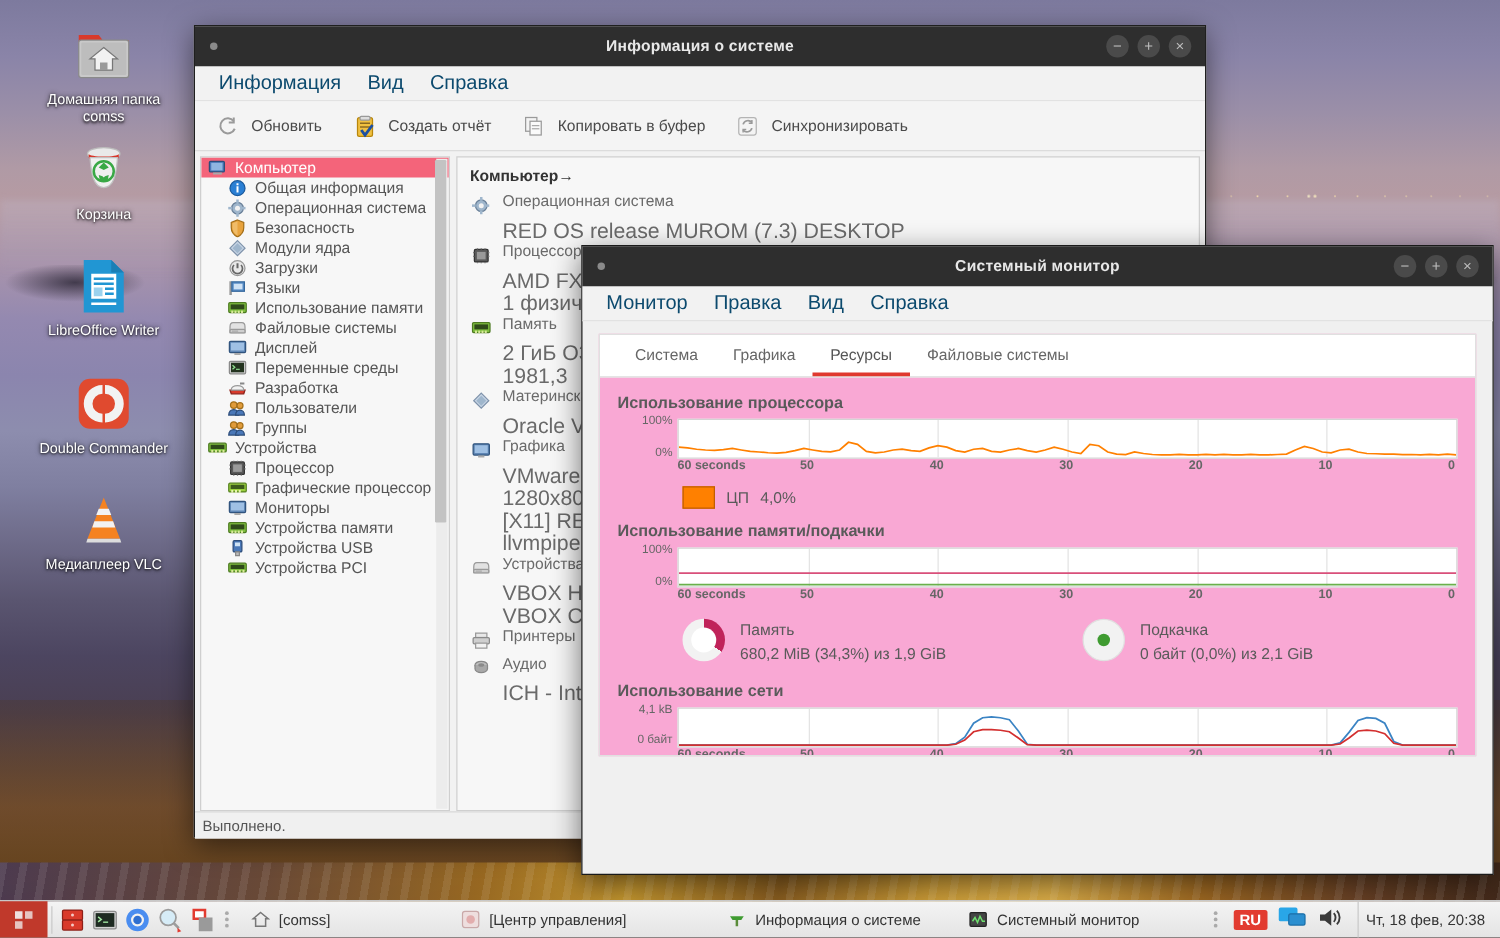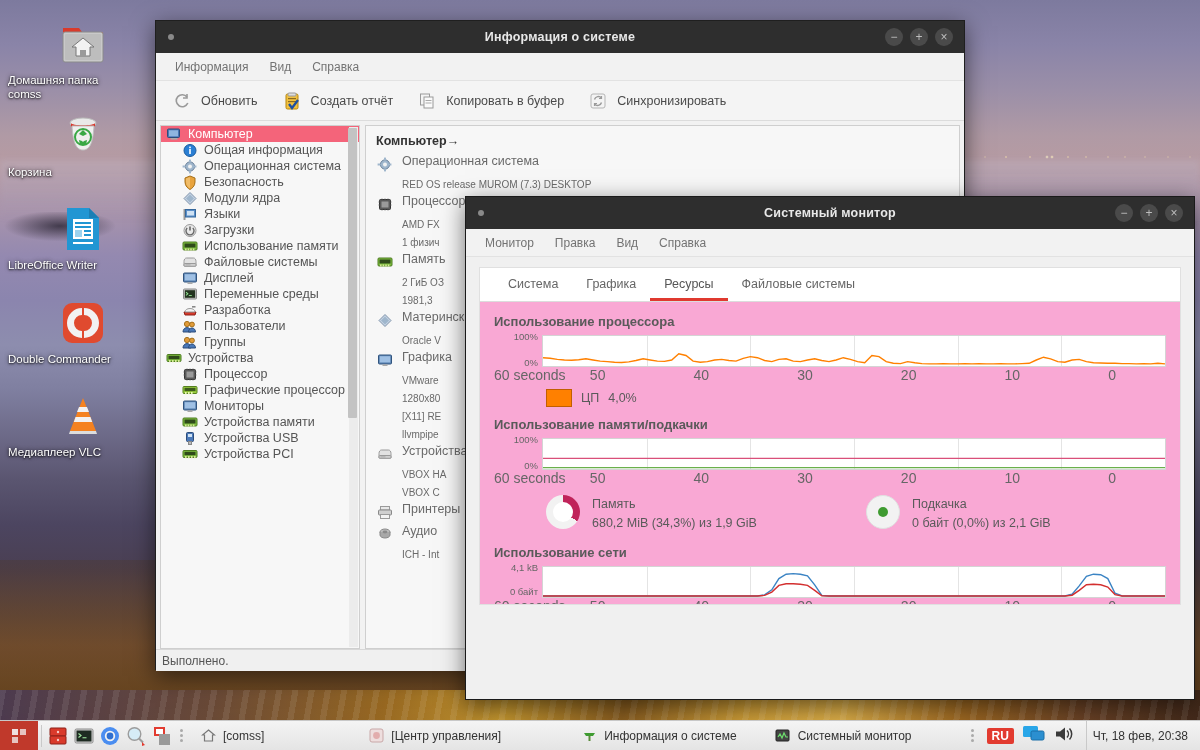--- a/index.html
+++ b/index.html
@@ -81,21 +81,21 @@
       #d0a038 62%, #e0b24a 70%, #a06a22 80%, #6a4226 90%, #40281a 100%);
     opacity:.95;
   }
   #warmstrip::after{
     content:""; position:absolute; inset:0;
     background: repeating-linear-gradient(100deg, rgba(255,255,255,.09) 0 6px, transparent 6px 16px);
   }
 
   
   .dicon {
-    position:absolute; width:150px; cursor:default;
+    position:absolute; width:150px; text-align:center; cursor:default;
   }
   .dicon .glyph { height:52px; display:flex; align-items:center; justify-content:center; }
   .dicon .lbl {
     color:#fff; font-size:11.5px; line-height:14px; margin-top:3px;
     text-shadow: 0 1px 2px rgba(0,0,0,.85), 0 0 4px rgba(0,0,0,.7);
   }
 
   
   .window { position:absolute; box-shadow: 0 6px 22px rgba(0,0,0,.55); }
   .titlebar {
@@ -108,21 +108,21 @@
     font-size:12.5px; font-weight:bold; letter-spacing:.2px;
   }
   .wbtns { margin-left:auto; display:flex; gap:7px; padding-right:11px; z-index:2; }
   .wbtn {
     width:18px;height:18px;border-radius:50%;background:#4a4a4a;
     display:flex;align-items:center;justify-content:center;
     color:#bdbdbd;font-size:12px;line-height:1;
   }
 
   .menubar { height:28px; background:#f2f2f2; display:flex; align-items:center; padding-left:10px; gap:3px; border-bottom:1px solid #e2e2e2;}
-  .menubar .mi { padding:3px 9px; font-size:12px; color:#737373; border-radius:2px; }
+  .menubar .mi { padding:3px 9px; font-size:16px; color:#0c4a6e; border-radius:2px; }
 
   
   #infowin { left:155px; top:20px; width:810px; height:650px; background:#f2f2f2; border:1px solid #1f1f1f; }
   #infotoolbar {
     height:40px; background:#f4f4f4; display:flex; align-items:center;
     gap:0px; padding-left:8px; border-bottom:1px solid #dcdcdc;
   }
   .tbitem { display:flex; align-items:center; gap:9px; padding:4px 16px 4px 8px; color:#4a4a4a; font-size:12.5px; }
   .tbico { width:20px; height:20px; display:flex; align-items:center; justify-content:center; }
 
@@ -141,41 +141,41 @@
 
   #content {
     flex:1; background:#f7f7f7; border:1px solid #cfcfcf; margin:4px 4px 0 5px;
     padding:8px 10px; overflow:hidden; position:relative;
   }
   #crumb { font-size:12.5px; font-weight:bold; color:#333; margin-bottom:6px; }
   .cgroup { display:flex; gap:8px; margin-bottom:3px; }
   .cgico { width:18px;height:18px;flex:0 0 18px;display:flex;align-items:center;justify-content:center; margin-top:1px;}
   .cgname { font-size:12.5px; color:#6a6a6a; }
   .cvals { padding-left:26px; }
-  .cval { font-size:10px; color:#6a6a6a; line-height:18px; white-space:nowrap; }
+  .cval { font-size:17px; color:#6a6a6a; line-height:18px; white-space:nowrap; }
   #statusbar { height:22px; background:#f0f0f0; border-top:1px solid #d8d8d8; display:flex; align-items:center; padding-left:6px; font-size:12px; color:#555; }
 
   
   #monwin { left:465px; top:196px; width:730px; height:504px; background:#f0f0f0; border:1px solid #1a1a1a; }
   #montabs {
     display:flex; gap:0; background:#fff; border-bottom:1px solid #dcdcdc; padding-left:14px; height:34px; align-items:flex-end;
   }
   .tab { padding:6px 14px 7px; font-size:12.5px; color:#666; border-bottom:3px solid transparent; }
   .tab.active { color:#555; border-bottom-color:#e0392f; }
   #monpanel {
     margin:10px 13px; background:#f9a8d4; border:1px solid #e0e0e0;
     height:calc(504px - 32px - 28px - 34px - 20px - 52px); padding:12px 14px 16px; overflow:hidden;
   }
   .secttl { font-size:13px; font-weight:bold; color:#5a5a5a; margin:4px 0 6px; }
   .chartwrap { display:flex; align-items:flex-start; }
   .yaxis { width:48px; font-size:9.5px; color:#666; text-align:right; padding-right:4px; position:relative; height:32px; }
   .yaxis .yt { position:absolute; right:4px; }
   .plot { position:relative; flex:1; height:32px; border:1px solid #d4d4d4; background:#fff; overflow:hidden; }
   .plot .vgrid { position:absolute; top:0; bottom:0; width:1px; background:#e4e4e4; }
-  .xaxis { display:flex; position:relative; height:13px; font-size:14px; color:#666; }
+  .xaxis { display:flex; position:relative; height:13px; margin-left:48px; font-size:10px; color:#666;font-weight:bold; }
   .xlbl { position:absolute; transform:translateX(-50%); }
   .xlbl.first { transform:none; left:0; }
   .xlbl.last { transform:translateX(-100%); }
 
   .legend { display:flex; align-items:center; margin:9px 0 4px 52px; gap:9px; }
   .swatch { width:26px; height:18px; background:#ff8000; border:1px solid #c25e00; }
   .legtxt { font-size:12.5px; color:#5a5a5a; }
 
   .memrow { display:flex; margin-top:12px; }
   .memcell { flex:1; display:flex; gap:12px; padding-left:52px; }
@@ -398,36 +398,36 @@
             <svg width="16" height="15" viewBox="0 0 16 15">
               <path d="M8 1.5l6 6-6 6-6-6z" fill="#c6d4e4" stroke="#7f93ab"></path>
               <path d="M8 3.5l4 4-4 4-4-4z" fill="#9fb6cc"></path>
             </svg>
           </span>
           <span class="tlbl">Модули ядра</span>
         </div>
         <div class="trow child">
           <span class="tico">
             <svg width="16" height="15" viewBox="0 0 16 15">
+              <circle cx="8" cy="7.5" r="6" fill="#e8e8e8" stroke="#999"></circle>
+              <path d="M8 3.5v4" stroke="#666" stroke-width="1.6" fill="none"></path>
+              <path d="M5.2 5a4 4 0 105.6 0" fill="none" stroke="#666" stroke-width="1.4"></path>
+            </svg>
+          </span>
+          <span class="tlbl">Загрузки</span>
+        </div>
+        <div class="trow child">
+          <span class="tico">
+            <svg width="16" height="15" viewBox="0 0 16 15">
               <rect x="1.5" y="2" width="2" height="11" fill="#999"></rect>
               <rect x="3.5" y="2.5" width="10" height="7.5" fill="#5b8fc9" stroke="#36689c"></rect>
               <rect x="5" y="4" width="7" height="4.5" fill="#cfe2f4"></rect>
             </svg>
           </span>
           <span class="tlbl">Языки</span>
-        </div>
-        <div class="trow child">
-          <span class="tico">
-            <svg width="16" height="15" viewBox="0 0 16 15">
-              <circle cx="8" cy="7.5" r="6" fill="#e8e8e8" stroke="#999"></circle>
-              <path d="M8 3.5v4" stroke="#666" stroke-width="1.6" fill="none"></path>
-              <path d="M5.2 5a4 4 0 105.6 0" fill="none" stroke="#666" stroke-width="1.4"></path>
-            </svg>
-          </span>
-          <span class="tlbl">Загрузки</span>
         </div>
         <div class="trow child">
           <span class="tico">
             <svg width="16" height="15" viewBox="0 0 16 15">
               <rect x="1" y="3" width="14" height="8" rx="1" fill="#7fbf3f" stroke="#4d7a22"></rect>
               <rect x="2.5" y="4.5" width="11" height="4" fill="#2f4a1a"></rect>
               <g fill="#d8e89a">
                 <rect x="3" y="9.5" width="1.6" height="2"></rect>
                 <rect x="5.6" y="9.5" width="1.6" height="2"></rect>
                 <rect x="8.2" y="9.5" width="1.6" height="2"></rect>

